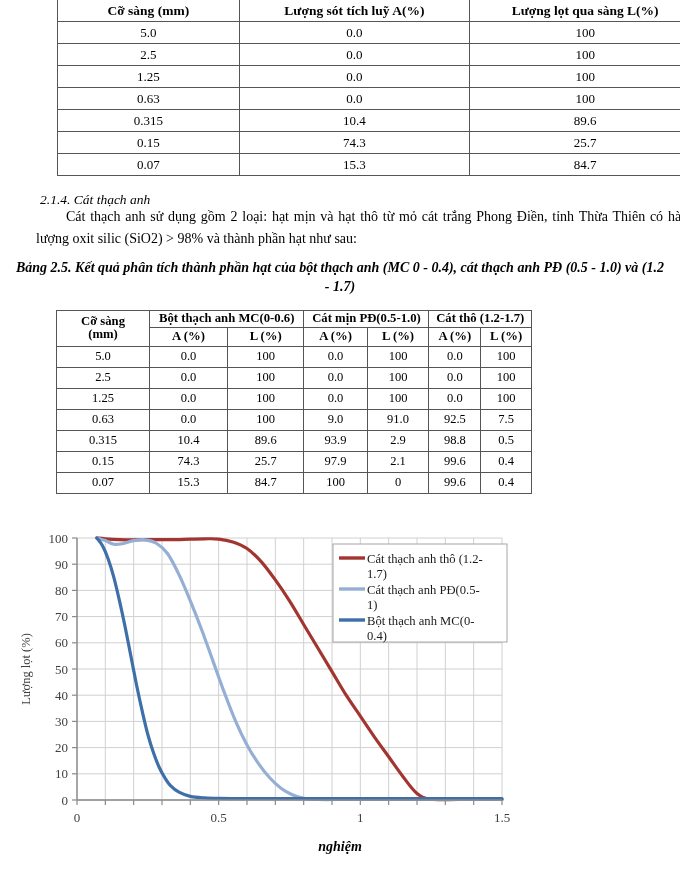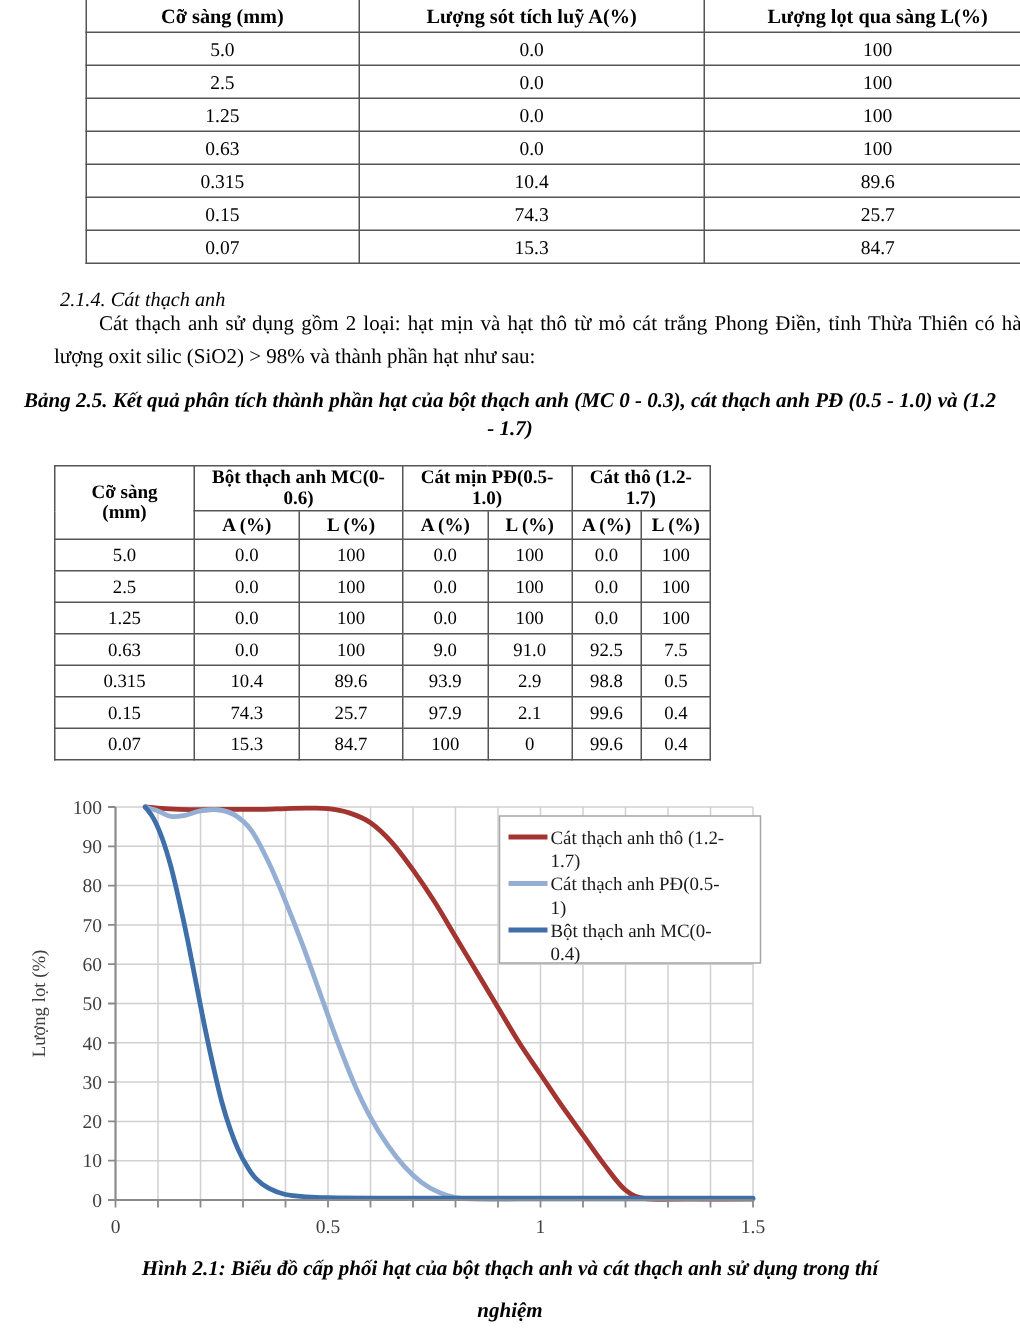--- a/index.html
+++ b/index.html
@@ -20,21 +20,21 @@
   }
   .doc-table th{font-weight:bold;}
 
   #table-1{left:57px;top:-1px;width:644px;}
   #table-1 th{font-size:13.5px;height:19px;}
   #table-1 td{font-size:13px;height:19px;}
   #table-1 .c0{width:150px;}
   #table-1 .c1{width:192px;}
   #table-1 .c2{width:192px;}
 
-  #table-2{left:36px;top:310px;width:438px;}
+  #table-2{left:56px;top:310px;width:476px;}
   #table-2 th{font-size:12.7px;line-height:1.08;}
   #table-2 td{font-size:12.5px;height:18px;}
   #table-2 .g0{width:88px;}
   #table-2 .sub{height:19px;}
 
   
   .sec-head{
     position:absolute;left:40px;top:192px;
     font-style:italic;font-size:13.5px;
   }
@@ -114,21 +114,21 @@
 </table>
 
 <div class="sec-head">2.1.4. Cát thạch anh</div>
 
 <div class="para">
   <span class="indent"></span><span>Cát thạch anh sử dụng gồm 2 loại: hạt mịn và hạt thô từ mỏ cát trắng Phong Điền, tỉnh</span>
   <span>Thừa Thiên có hàm lượng oxit silic (SiO2)  &gt; 98% và thành phần hạt như sau:</span>
 </div>
 
 <div class="tbl-caption">
-  <span>Bảng 2.5. Kết quả phân tích thành phần hạt của bột thạch anh (MC 0 - 0.3), cát thạch</span>
+  <span>Bảng 2.5. Kết quả phân tích thành phần hạt của bột thạch anh (MC 0 - 0.4), cát thạch</span>
   <span>anh PĐ (0.5 - 1.0) và (1.2 - 1.7)</span>
 </div>
 
 <table class="doc-table" id="table-2">
   <thead>
     <tr>
       <th class="g0" rowspan="2">
         <span>Cỡ sàng</span><br>
         <span>(mm)</span>
       </th>
@@ -309,15 +309,14 @@
         <text x="367" y="69.5" class="legend-lbl">Cát thạch anh PĐ(0.5-</text>
         <text x="367" y="85" class="legend-lbl">1)</text>
         <line x1="339" y1="96" x2="365" y2="96" stroke="#3E6FA8" stroke-width="3.4"></line>
         <text x="367" y="100.5" class="legend-lbl">Bột thạch anh MC(0-</text>
         <text x="367" y="116" class="legend-lbl">0.4)</text>
       </g>
   </svg>
 </div>
 
 <div class="fig-caption">
-  <div>Hình 2.1: Biểu đồ cấp phối hạt của bột thạch anh và cát thạch anh sử dụng trong thí</div>
   <div>nghiệm</div>
 </div>
 
 </body></html>

